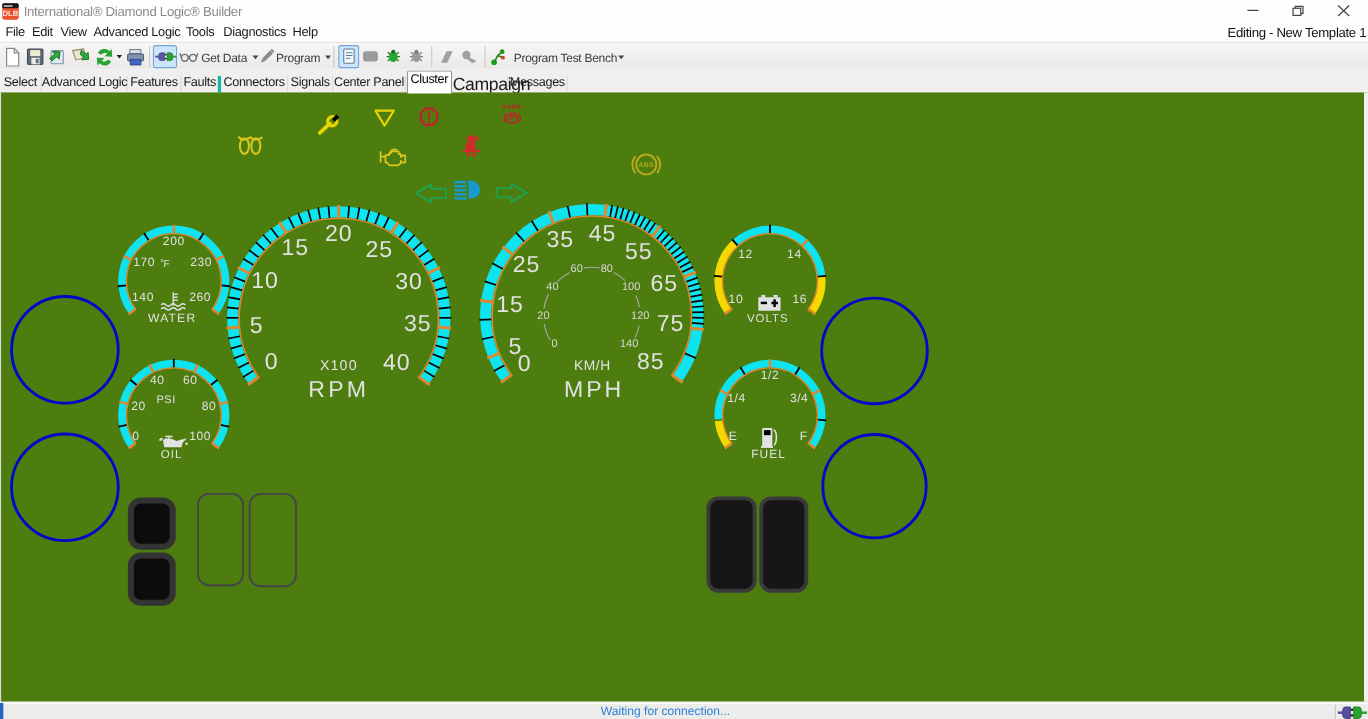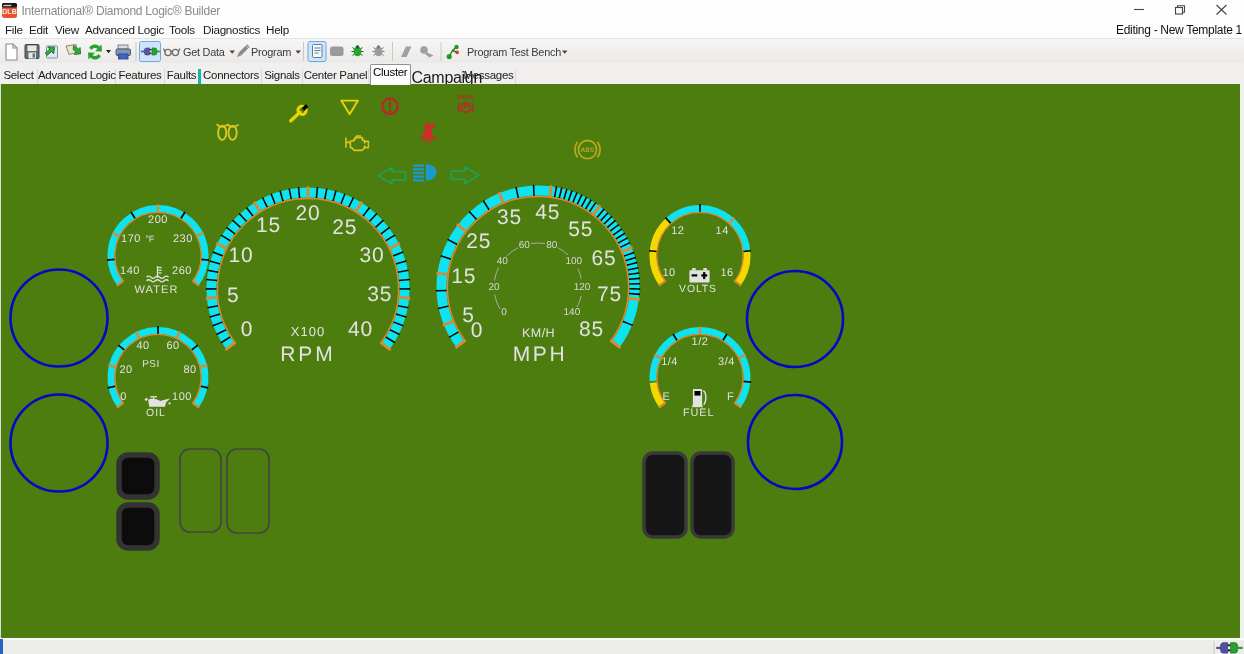--- a/index.html
+++ b/index.html
@@ -419,20 +419,21 @@
 <rect x="119" y="371" width="38" height="42" rx="9" fill="#0c0c0c" stroke="#333333" stroke-width="5.5"></rect>
 <rect x="119" y="421" width="38" height="43" rx="9" fill="#0c0c0c" stroke="#333333" stroke-width="5.5"></rect>
 <rect x="180" y="365" width="41" height="83" rx="10" fill="none" stroke="#454545" stroke-width="1.7"></rect>
 <rect x="227" y="365" width="42" height="84" rx="10" fill="none" stroke="#454545" stroke-width="1.7"></rect>
 <rect x="644" y="369" width="42" height="84" rx="9" fill="#161616" stroke="#3a3a3a" stroke-width="3.5"></rect>
 <rect x="692" y="369" width="41" height="84" rx="9" fill="#161616" stroke="#3a3a3a" stroke-width="3.5"></rect>
 </svg>
 </div>
 <div class="statusbar">
   <div style="position:absolute;left:0;top:-1px;width:3px;height:17px;background:#2563c0"></div>
+  <div style="position:absolute;left:0;top:1px;width:1210px;text-align:center;font-size:11px;color:#2a7fd4">Waiting for connection...</div>
   <svg width="44" height="16" style="position:absolute;right:0;top:0">
     <line x1="14" y1="1" x2="14" y2="15" stroke="#c8c8c8"></line>
     <rect x="16.2" y="6.8" width="4.6" height="2.2" fill="#55509d"></rect>
     <path d="M27.6 2.7 L23 2.7 Q20.4 2.7 20.4 7.9 Q20.4 13.1 23 13.1 L27.6 13.1 Z" fill="#55509d" stroke="#3c3878" stroke-width="0.7"></path>
     <rect x="27.8" y="4.3" width="2.6" height="1.9" fill="#1a1a1a"></rect>
     <rect x="27.8" y="9.4" width="2.6" height="1.9" fill="#1a1a1a"></rect>
     <path d="M30.6 2.7 L35.2 2.7 Q37.8 2.7 37.8 7.9 Q37.8 13.1 35.2 13.1 L30.6 13.1 Z" fill="#28a12d" stroke="#156e22" stroke-width="0.7"></path>
     <rect x="37.8" y="6.8" width="4.8" height="2.2" fill="#28a12d"></rect>
   </svg>
 </div>

